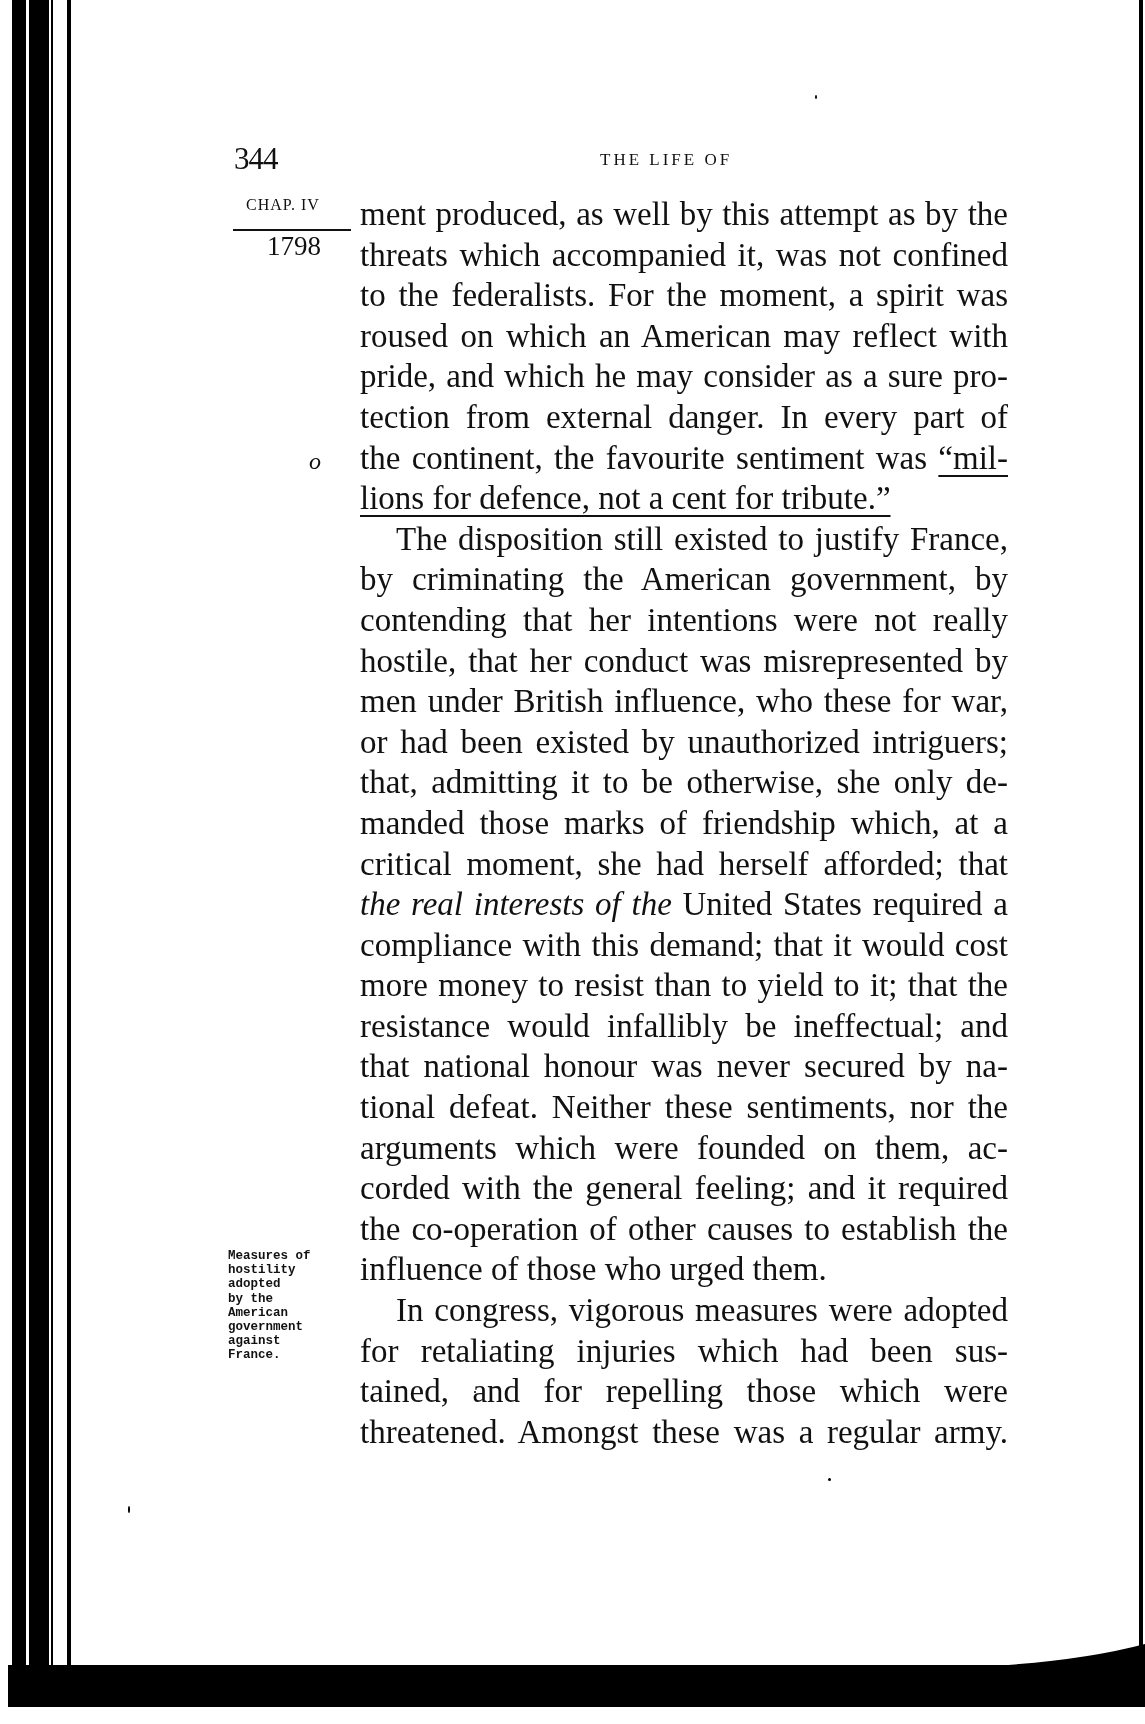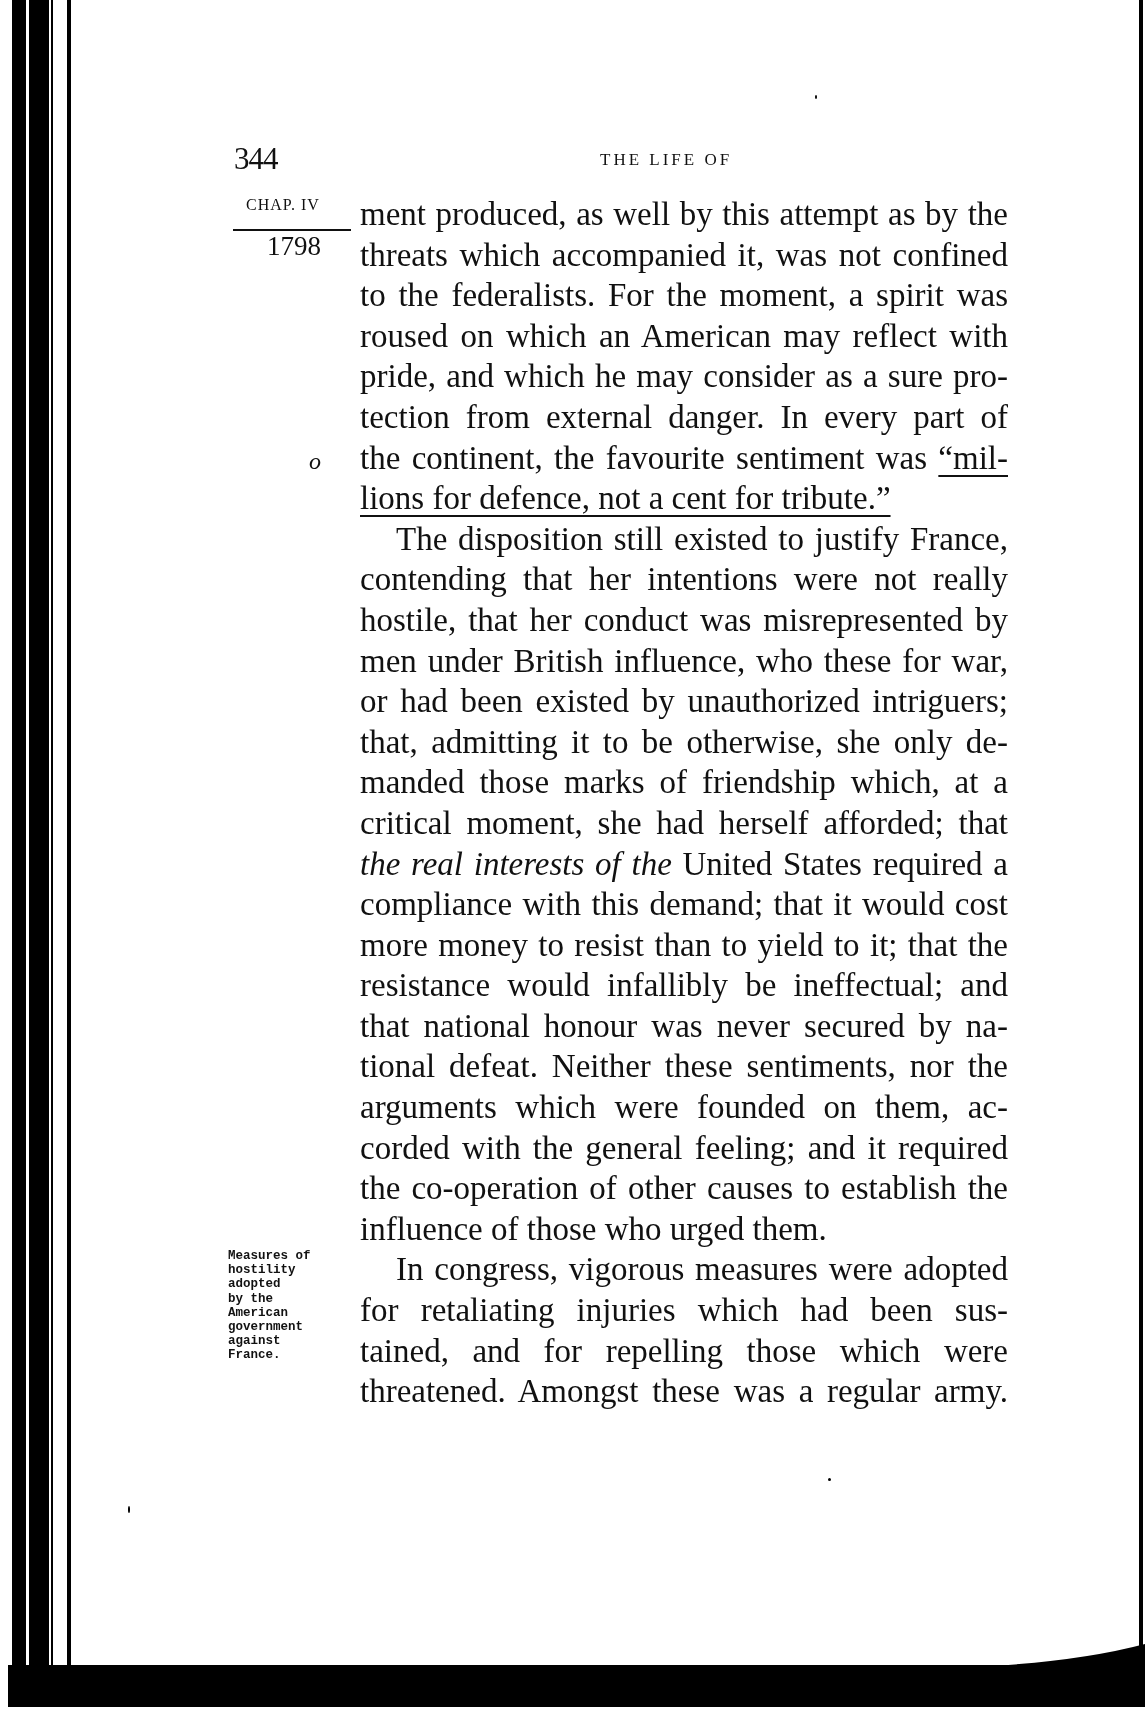--- a/index.html
+++ b/index.html
@@ -195,20 +195,21 @@
 <div class="body-text">
   <span class="line">ment produced, as well by this attempt as by the</span>
   <span class="line">threats which accompanied it, was not confined</span>
   <span class="line">to the federalists.  For the moment, a spirit was</span>
   <span class="line">roused on which an American may reflect with</span>
   <span class="line">pride, and which he may consider as a sure pro-</span>
   <span class="line">tection from external danger.  In every part of</span>
   <span class="line"><span>the continent, the favourite sentiment was </span><span class="underlined">“mil-</span></span>
   <span class="line last"><span class="underlined">lions for defence, not a cent for tribute.”</span></span>
   <span class="line indent">The disposition still existed to justify France,</span>
+  <span class="line">by criminating the American government, by</span>
   <span class="line">contending that her intentions were not really</span>
   <span class="line">hostile, that her conduct was misrepresented by</span>
   <span class="line">men under British influence, who these for war,</span>
   <span class="line">or had been existed by unauthorized intriguers;</span>
   <span class="line">that, admitting it to be otherwise, she only de-</span>
   <span class="line">manded those marks of friendship which, at a</span>
   <span class="line">critical moment, she had herself afforded; that</span>
   <span class="line"><span class="ital">the real interests of the </span><span>United States</span><span> required a</span></span>
   <span class="line">compliance with this demand; that it would cost</span>
   <span class="line">more money to resist than to yield to it; that the</span>

